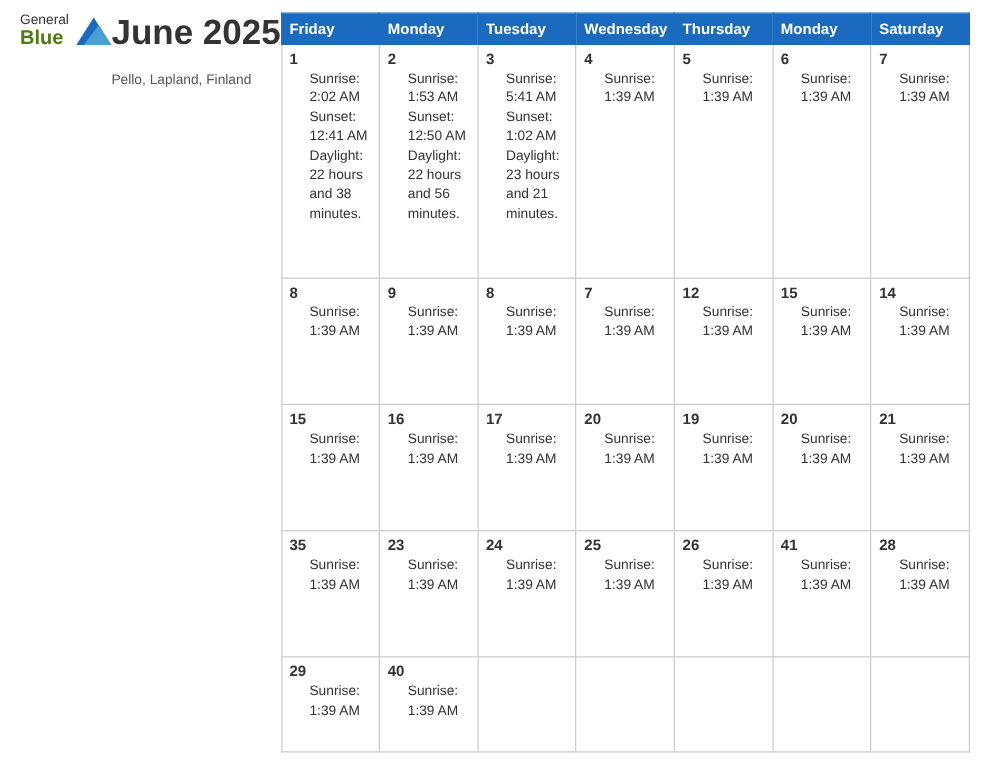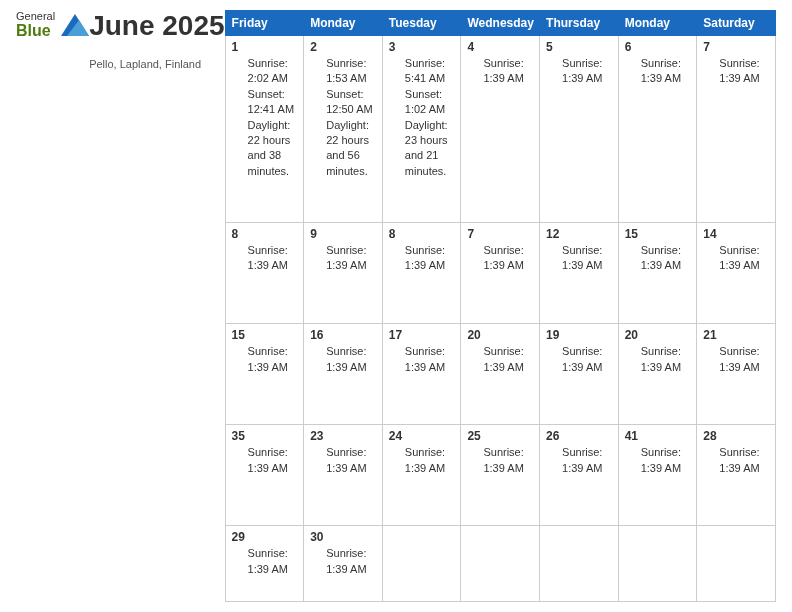--- a/index.html
+++ b/index.html
@@ -262,21 +262,21 @@
             <span class="day-number">28</span>
             <div class="day-info">Sunrise: 1:39 AM</div>
           </td>
         </tr>
         <tr class="last-row">
           <td>
             <span class="day-number">29</span>
             <div class="day-info">Sunrise: 1:39 AM</div>
           </td>
           <td>
-            <span class="day-number">30</span>
+            <span class="day-number">40</span>
             <div class="day-info">Sunrise: 1:39 AM</div>
           </td>
           <td class="empty-cell"></td>
           <td class="empty-cell"></td>
           <td class="empty-cell"></td>
           <td class="empty-cell"></td>
           <td class="empty-cell"></td>
         </tr>
       </tbody>
   </table>

